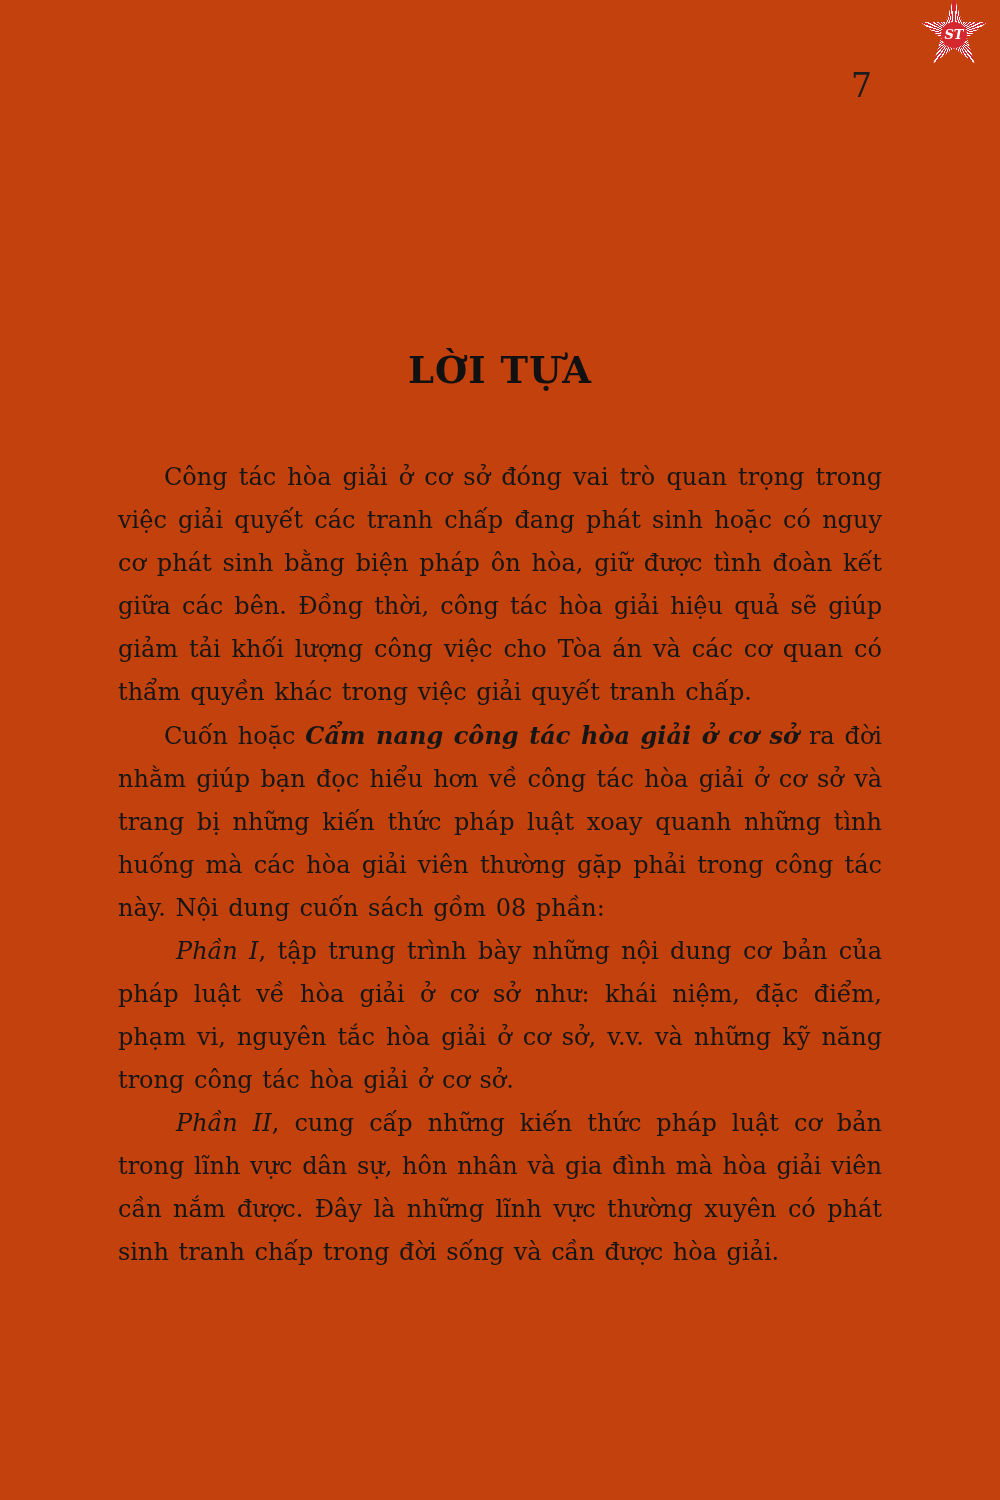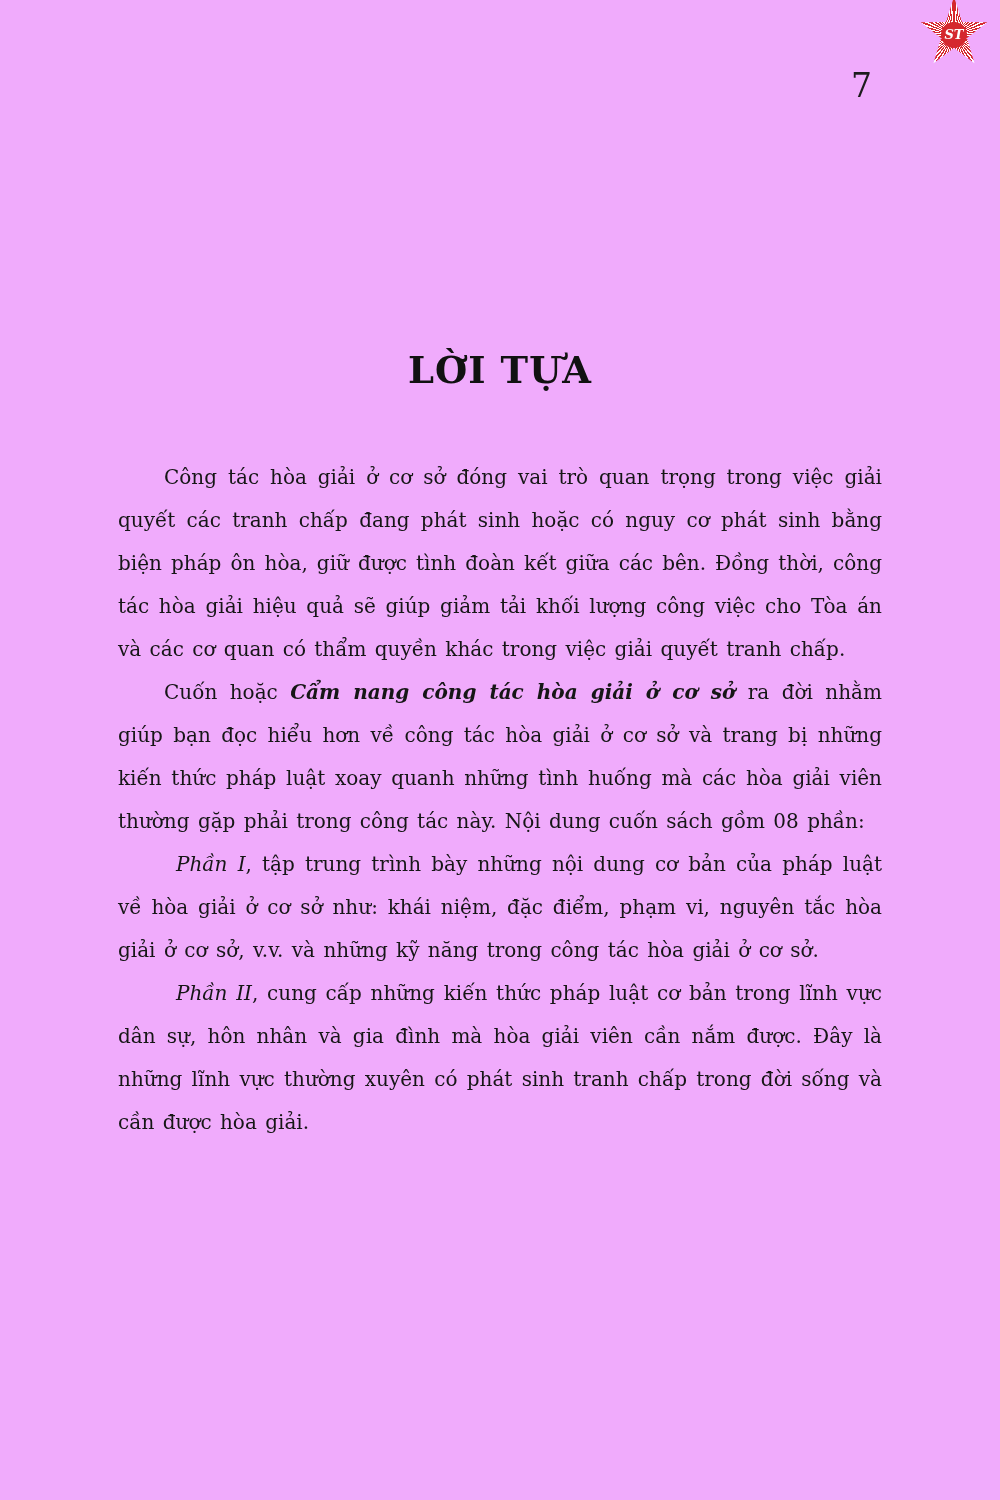--- a/index.html
+++ b/index.html
@@ -4,21 +4,21 @@
 <style>
   html, body {
     margin: 0;
     padding: 0;
     background: #ffffff;
   }
   .page {
     position: relative;
     width: 1000px;
     height: 1500px;
-    background: #f0abfc;
+    background: #c2410c;
     overflow: hidden;
     font-family: "DejaVu Serif", "Liberation Serif", serif;
     color: #161616;
     box-sizing: border-box;
     padding: 332px 118px 0 118px;
   }
 
   
   .logo {
     position: absolute;
@@ -65,21 +65,21 @@
     text-align: center;
     font-size: 37px;
     font-weight: bold;
     letter-spacing: 1px;
     color: #111111;
   }
 
   
   .body-text p {
     margin: 0;
-    font-size: 20px;
+    font-size: 24px;
     line-height: 43px;
     text-align: justify;
     text-indent: 46px;
     word-spacing: 2px;
   }
   .bi {
     font-weight: bold;
     font-style: italic;
   }
   .it {

